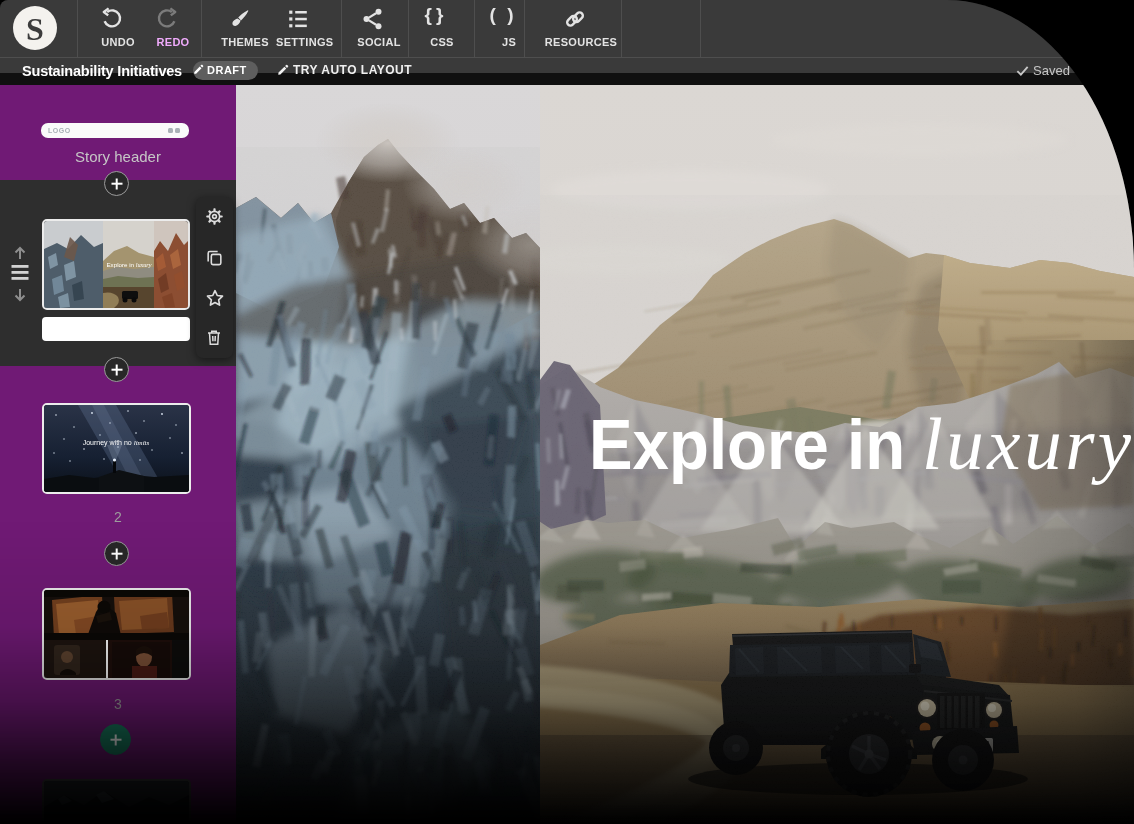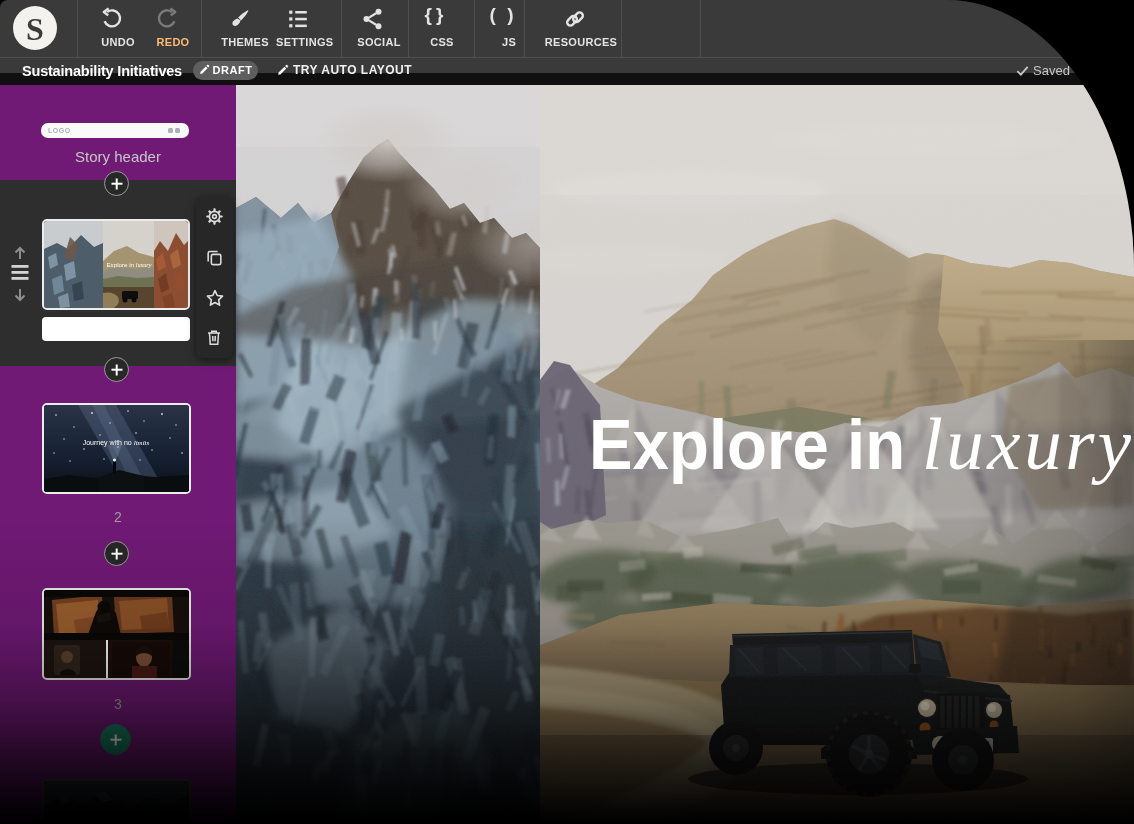--- a/index.html
+++ b/index.html
@@ -6,28 +6,28 @@
   *{box-sizing:border-box}
   body{font-family:"Liberation Sans",sans-serif;}
   #app{position:absolute;left:0;top:0;width:1134px;height:824px;background:#101010;
        border-top-left-radius:8px;border-top-right-radius:187px 270px;overflow:hidden}
   
   #bar1{position:absolute;left:0;top:0;width:1134px;height:57px;background:#3a3a3a;}
   #bar1 .sep{position:absolute;top:0;width:1px;height:57px;background:rgba(255,255,255,0.10)}
   .tbtn{position:absolute;top:0;height:57px;text-align:center;color:#e3e3e3}
   .tbtn .ic{position:absolute;left:0;right:0;top:7px;height:25px}
   .tbtn .lb{position:absolute;left:12px;right:0;top:36px;font-size:11px;font-weight:bold;letter-spacing:0.3px}
-  .tbtn.dis{color:#fdba74}
+  .tbtn.dis{color:#f0abfc}
   #logoC{position:absolute;left:13px;top:6px;width:44px;height:44px;border-radius:50%;background:#f4f2ee;
          text-align:center;font-family:"Liberation Serif",serif;font-weight:bold;font-size:32px;color:#3c3c3c;line-height:46px}
   
   #bar2{position:absolute;left:0;top:57px;width:1134px;height:16px;background:#3a3a3a;border-top:1px solid #4e4e4e}
   #title{position:absolute;left:22px;top:4.5px;font-size:14.5px;font-weight:bold;color:#fff;letter-spacing:-0.2px}
   #draft{position:absolute;left:193px;top:3px;width:65px;height:19px;background:#5e5e5e;border-radius:9.5px;
-         color:#fff;font-size:11px;font-weight:bold;line-height:19px;letter-spacing:0.5px;text-align:center}
+         color:#fff;font-size:11px;font-weight:bold;line-height:19px;letter-spacing:0.5px;}
   #tryauto{position:absolute;left:277px;top:5px;color:#f0f0f0;font-size:12px;font-weight:bold;letter-spacing:0.5px}
   #savew{position:absolute;left:1016px;top:5px;color:#c6c6c6;font-size:13px;}
   
   #side{position:absolute;left:0;top:85px;width:236px;height:739px;background:#701a75}
   #selblock{position:absolute;left:0;top:95px;width:236px;height:186px;background:#2e2e2e}
   .thumb{position:absolute;border:2px solid #ececec;border-radius:5px;overflow:hidden;background:#111}
   .pluscirc{position:absolute;width:25px;height:25px;border-radius:50%;border:1.5px solid #9b9b9b;background:#282828;}
   .pluscirc:before,.pluscirc:after{content:"";position:absolute;background:#fff;left:50%;top:50%}
   .pluscirc:before{width:11px;height:2.6px;transform:translate(-50%,-50%)}
   .pluscirc:after{width:2.6px;height:11px;transform:translate(-50%,-50%)}

